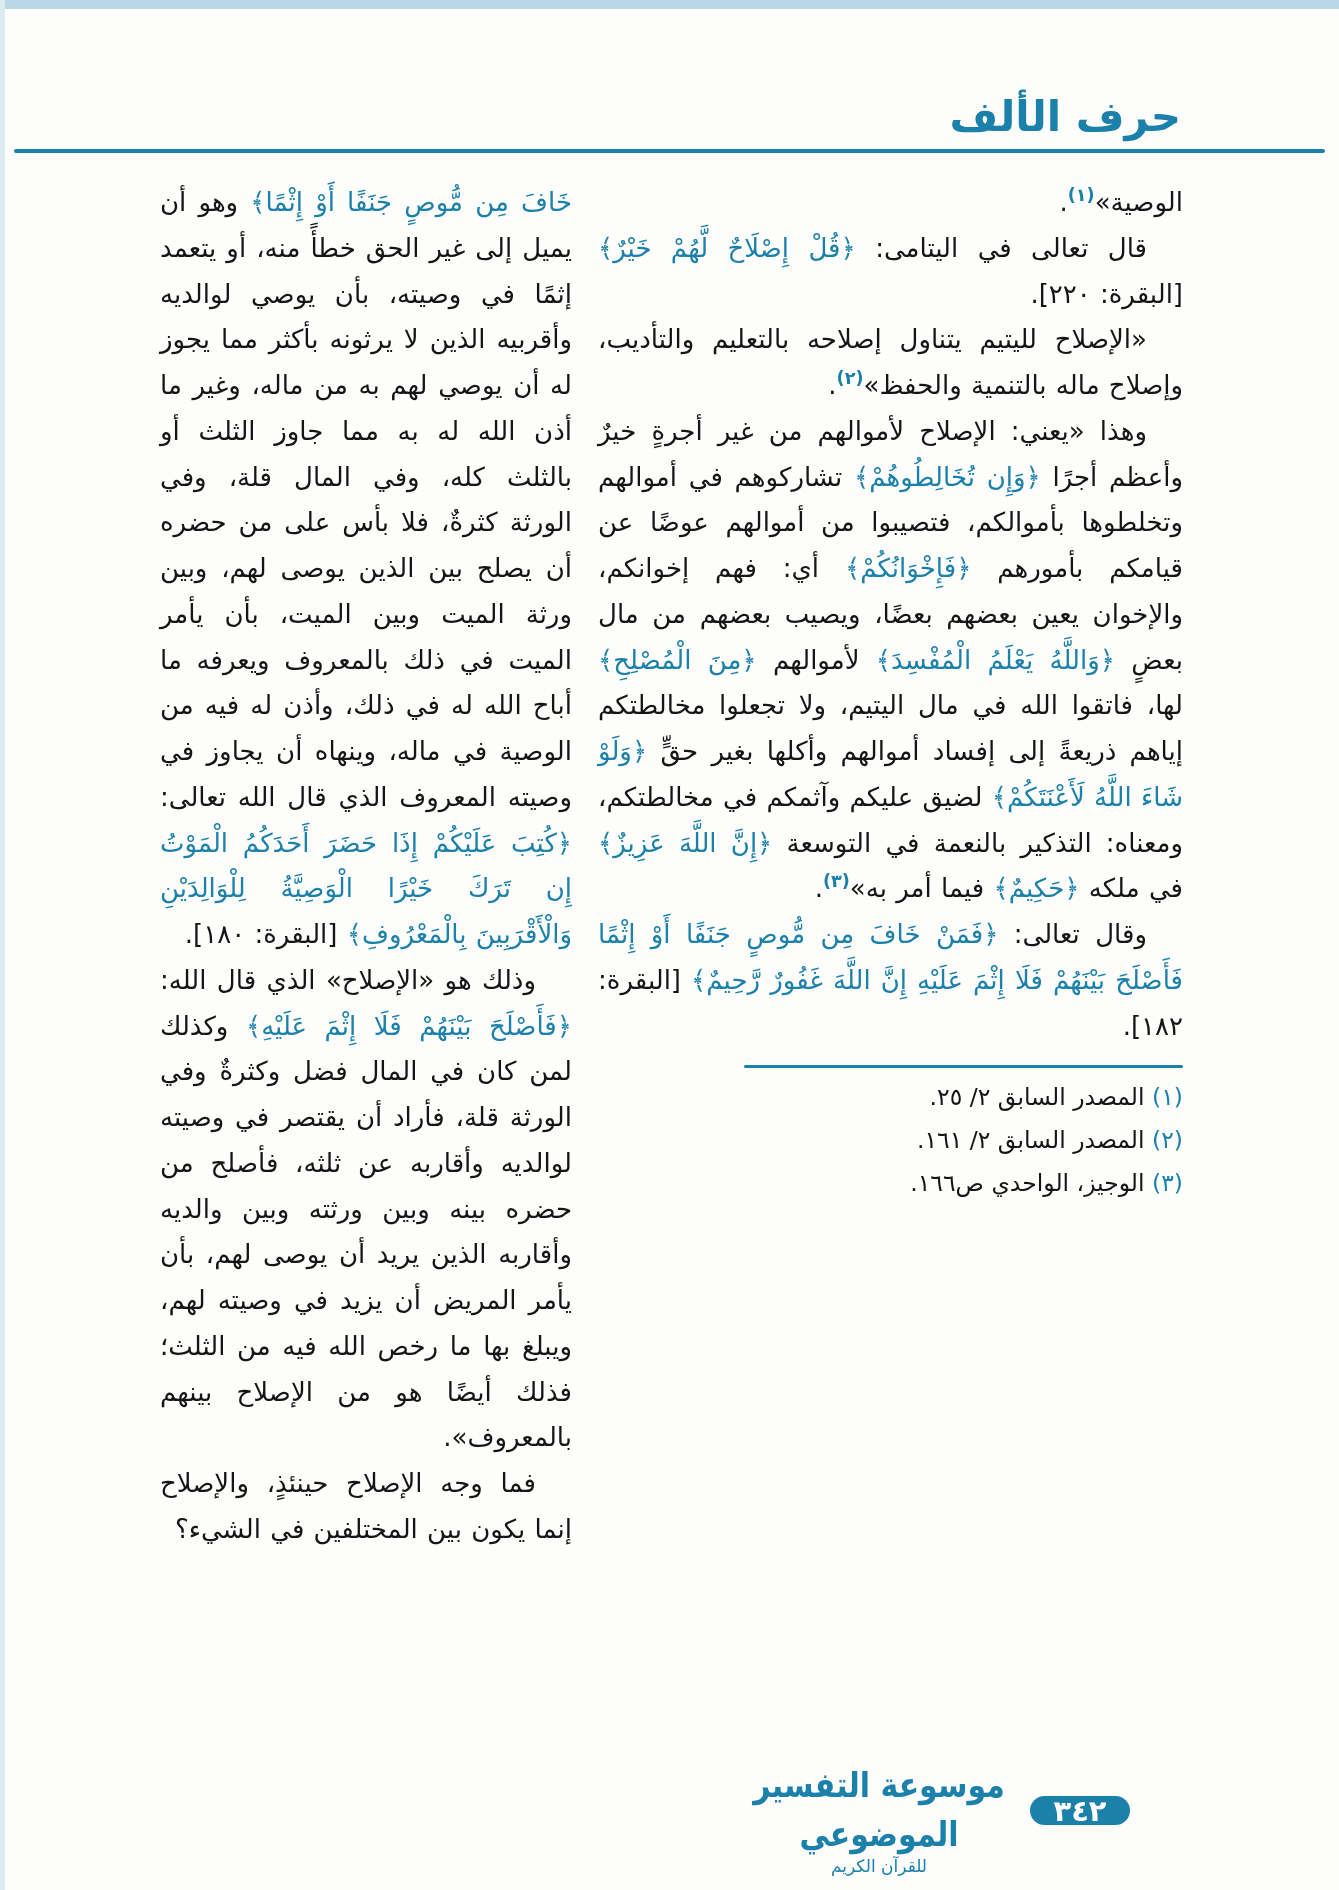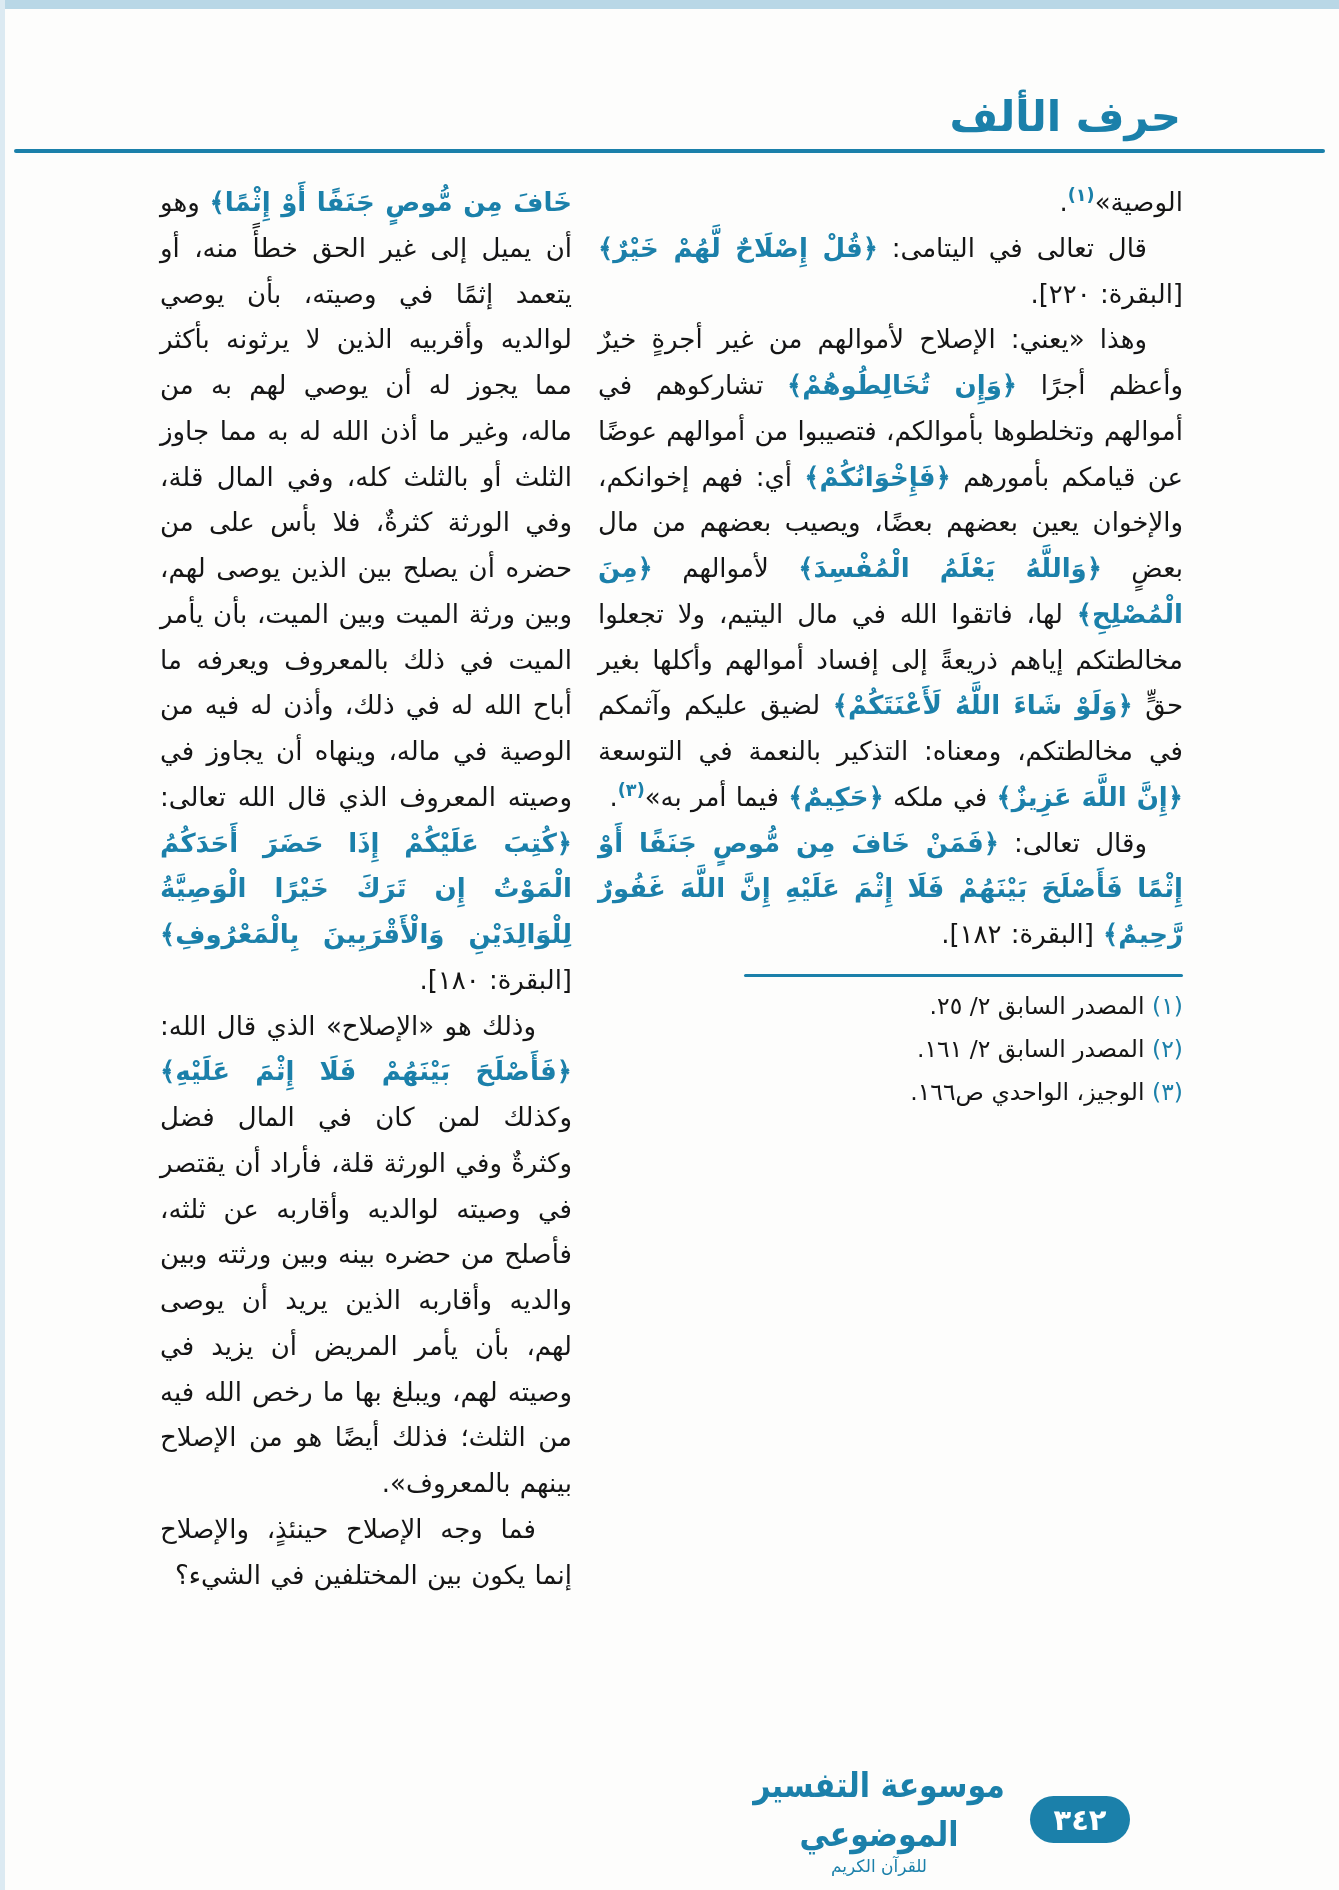--- a/index.html
+++ b/index.html
@@ -32,21 +32,21 @@
     position:absolute; top:180px; right:156px; left:160px;
     display:flex; gap:26px; align-items:flex-start;
   }
   .col-right{ width:585px; }
   .col-left{ width:412px; }
   p.para{
     font-size:26px; line-height:1.76; text-align:justify;
     color:#151515; word-spacing:1px;
   }
   p.para.indent{ text-indent:36px; }
-  .quran{ color:var(--accent); font-weight:bold; }
+  .quran{ color:var(--accent); font-weight:normal; }
   .fnref{
     color:var(--accent); font-size:0.68em;
     vertical-align:super; font-weight:bold;
   }
   .fn-sep{
     width:75%; height:3px; background:var(--accent);
     margin:16px 0 12px auto; border-radius:2px;
   }
   .footnote{
     font-size:23.5px; line-height:1.45; color:#151515;
@@ -57,41 +57,42 @@
   .logo{
     position:absolute; bottom:14px; right:330px; width:260px;
     text-align:center; color:var(--accent);
   }
   .logo-line1{
     font-size:30px; font-weight:bold; letter-spacing:-1px;
     transform:scaleY(1.15); line-height:1.4;
   }
   .logo-line2{ font-size:17px; font-weight:normal; margin-top:4px; }
   .page-badge{
-    position:absolute; top:1796px; right:209px; width:100px; height:47px;
+    position:absolute; top:1796px; right:209px; width:100px; height:29px;
     background:var(--accent); border-radius:24px;
     display:flex; align-items:center; justify-content:center;
     color:#ffffff; font-size:29px; font-weight:bold;
   }
 </style>
 </head>
 <body>
 
 <div class="page">
   <div class="top-strip"></div>
   <div class="side-strip"></div>
 
   <div class="header-title">حرف الألف</div>
   <div class="header-rule"></div>
 
   <div class="content">
     <div class="col-right">
       <div id="col-right-paras">
           <p class="para"><span class="plain">الوصية»</span><span class="fnref">(١)</span><span class="plain">.</span></p>
           <p class="para indent"><span class="plain">قال تعالى في اليتامى: </span><span class="quran">﴿قُلْ إِصْلَاحٌ لَّهُمْ خَيْرٌ﴾</span><span class="plain"> [البقرة: ٢٢٠].</span></p>
+          <p class="para indent"><span class="plain">«الإصلاح لليتيم يتناول إصلاحه بالتعليم والتأديب، وإصلاح ماله بالتنمية والحفظ»</span><span class="fnref">(٢)</span><span class="plain">.</span></p>
           <p class="para indent"><span class="plain">وهذا «يعني: الإصلاح لأموالهم من غير أجرةٍ خيرٌ وأعظم أجرًا </span><span class="quran">﴿وَإِن تُخَالِطُوهُمْ﴾</span><span class="plain"> تشاركوهم في أموالهم وتخلطوها بأموالكم، فتصيبوا من أموالهم عوضًا عن قيامكم بأمورهم </span><span class="quran">﴿فَإِخْوَانُكُمْ﴾</span><span class="plain"> أي: فهم إخوانكم، والإخوان يعين بعضهم بعضًا، ويصيب بعضهم من مال بعضٍ </span><span class="quran">﴿وَاللَّهُ يَعْلَمُ الْمُفْسِدَ﴾</span><span class="plain"> لأموالهم </span><span class="quran">﴿مِنَ الْمُصْلِحِ﴾</span><span class="plain"> لها، فاتقوا الله في مال اليتيم، ولا تجعلوا مخالطتكم إياهم ذريعةً إلى إفساد أموالهم وأكلها بغير حقٍّ </span><span class="quran">﴿وَلَوْ شَاءَ اللَّهُ لَأَعْنَتَكُمْ﴾</span><span class="plain"> لضيق عليكم وآثمكم في مخالطتكم، ومعناه: التذكير بالنعمة في التوسعة </span><span class="quran">﴿إِنَّ اللَّهَ عَزِيزٌ﴾</span><span class="plain"> في ملكه </span><span class="quran">﴿حَكِيمٌ﴾</span><span class="plain"> فيما أمر به»</span><span class="fnref">(٣)</span><span class="plain">.</span></p>
           <p class="para indent"><span class="plain">وقال تعالى: </span><span class="quran">﴿فَمَنْ خَافَ مِن مُّوصٍ جَنَفًا أَوْ إِثْمًا فَأَصْلَحَ بَيْنَهُمْ فَلَا إِثْمَ عَلَيْهِ إِنَّ اللَّهَ غَفُورٌ رَّحِيمٌ﴾</span><span class="plain"> [البقرة: ١٨٢].</span></p>
         </div>
       <div class="fn-sep"></div>
       <div id="footnotes">
           <p class="footnote"><span class="fn-num">(١) </span><span>المصدر السابق ٢/ ٢٥.</span></p>
           <p class="footnote"><span class="fn-num">(٢) </span><span>المصدر السابق ٢/ ١٦١.</span></p>
           <p class="footnote"><span class="fn-num">(٣) </span><span>الوجيز، الواحدي ص١٦٦.</span></p>
         </div>
     </div>

